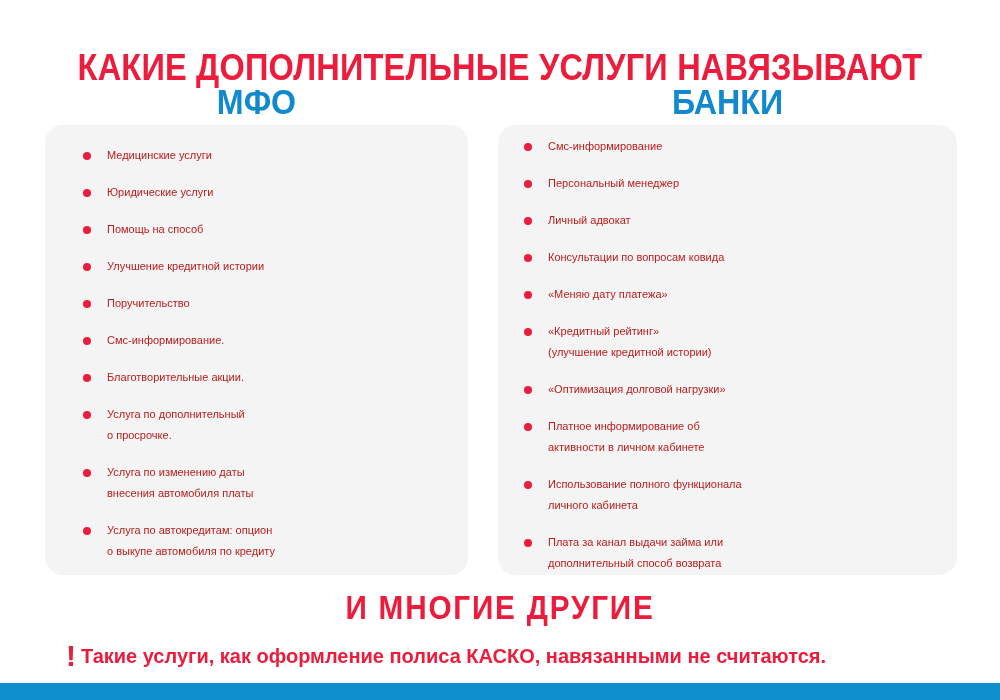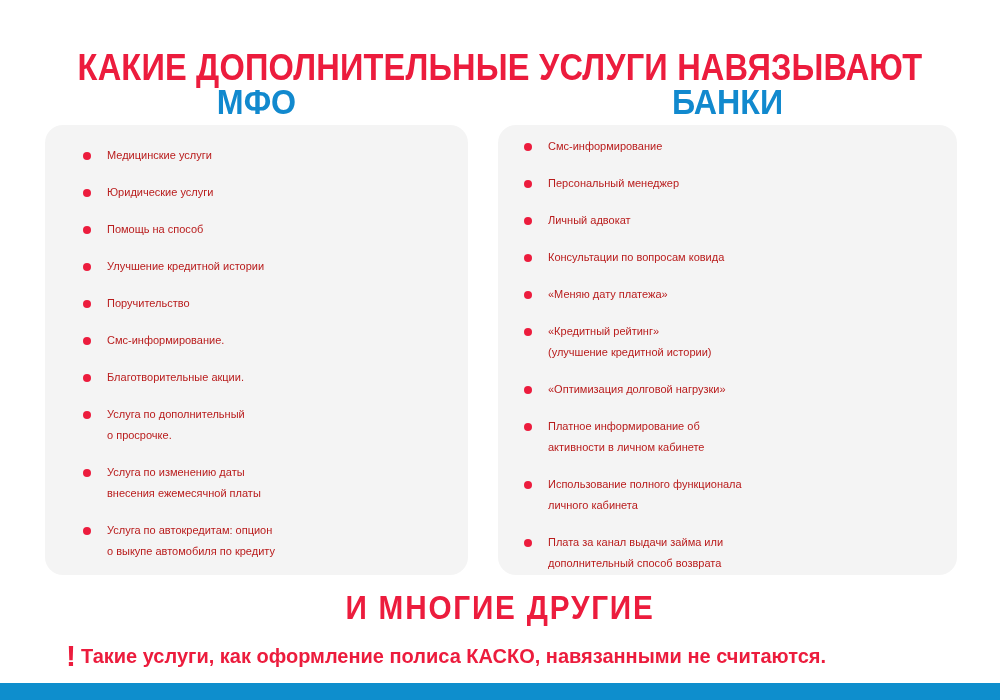--- a/index.html
+++ b/index.html
@@ -161,21 +161,21 @@
   <div class="card left">
     <ul class="bullets" id="list-mfo">
         <li><span>Медицинские услуги</span></li>
         <li><span>Юридические услуги</span></li>
         <li><span>Помощь на способ</span></li>
         <li><span>Улучшение кредитной истории</span></li>
         <li><span>Поручительство</span></li>
         <li><span>Смс-информирование.</span></li>
         <li><span>Благотворительные акции.</span></li>
         <li><span>Услуга по дополнительный</span><span class="line2">о просрочке.</span></li>
-        <li><span>Услуга по изменению даты</span><span class="line2">внесения ежемесячной платы</span></li>
+        <li><span>Услуга по изменению даты</span><span class="line2">внесения автомобиля платы</span></li>
         <li><span>Услуга по автокредитам: опцион</span><span class="line2">о выкупе автомобиля по кредиту</span></li>
       </ul>
   </div>
 
   <div class="card right">
     <ul class="bullets" id="list-banks">
         <li><span>Смс-информирование</span></li>
         <li><span>Персональный менеджер</span></li>
         <li><span>Личный адвокат</span></li>
         <li><span>Консультации по вопросам ковида</span></li>

